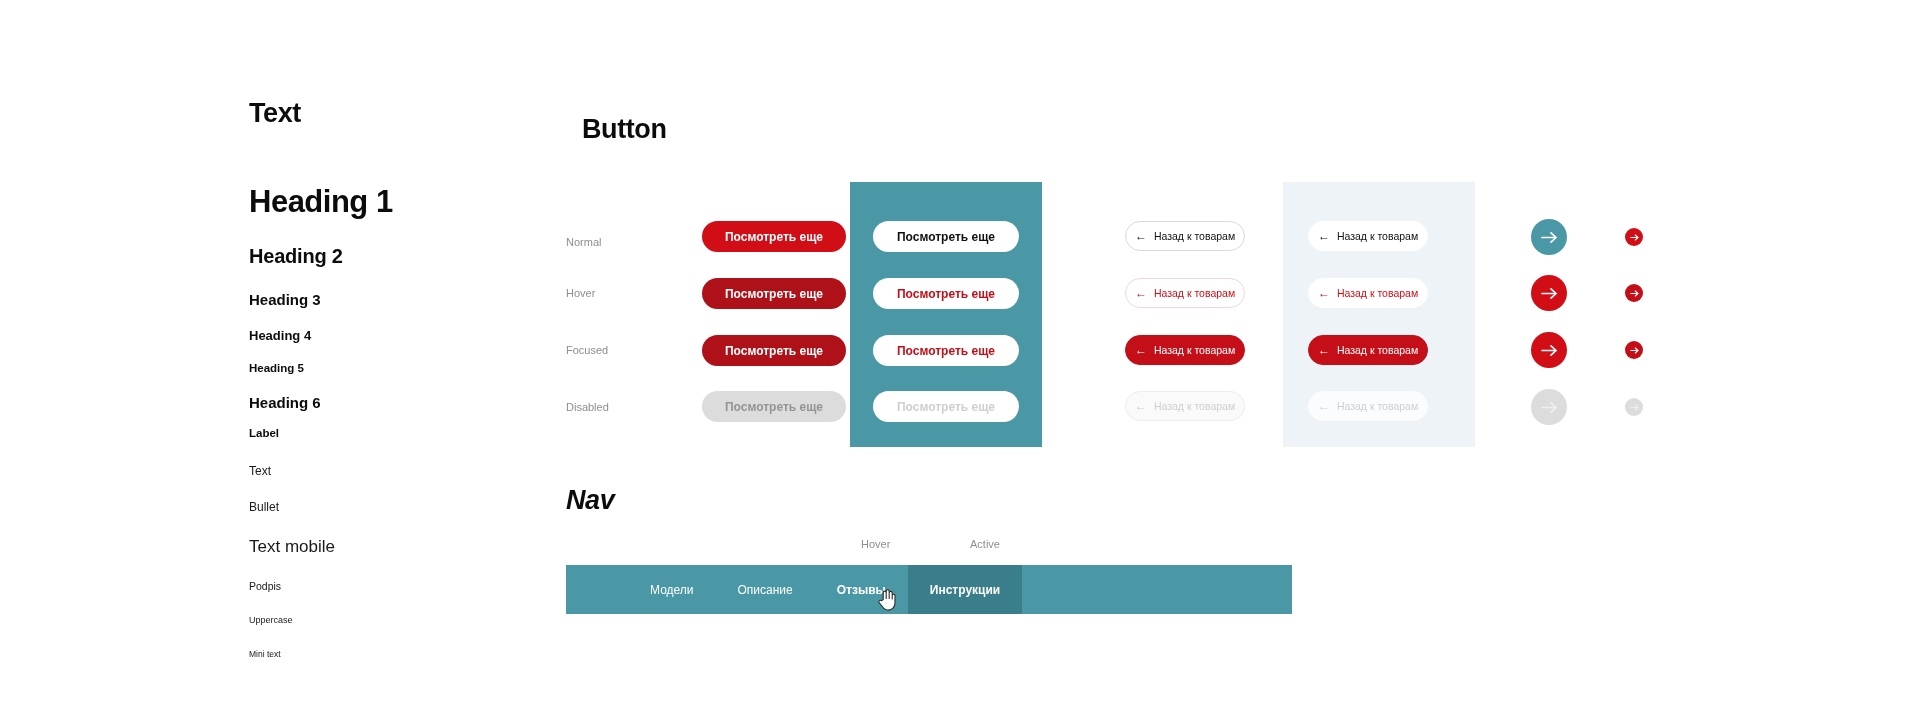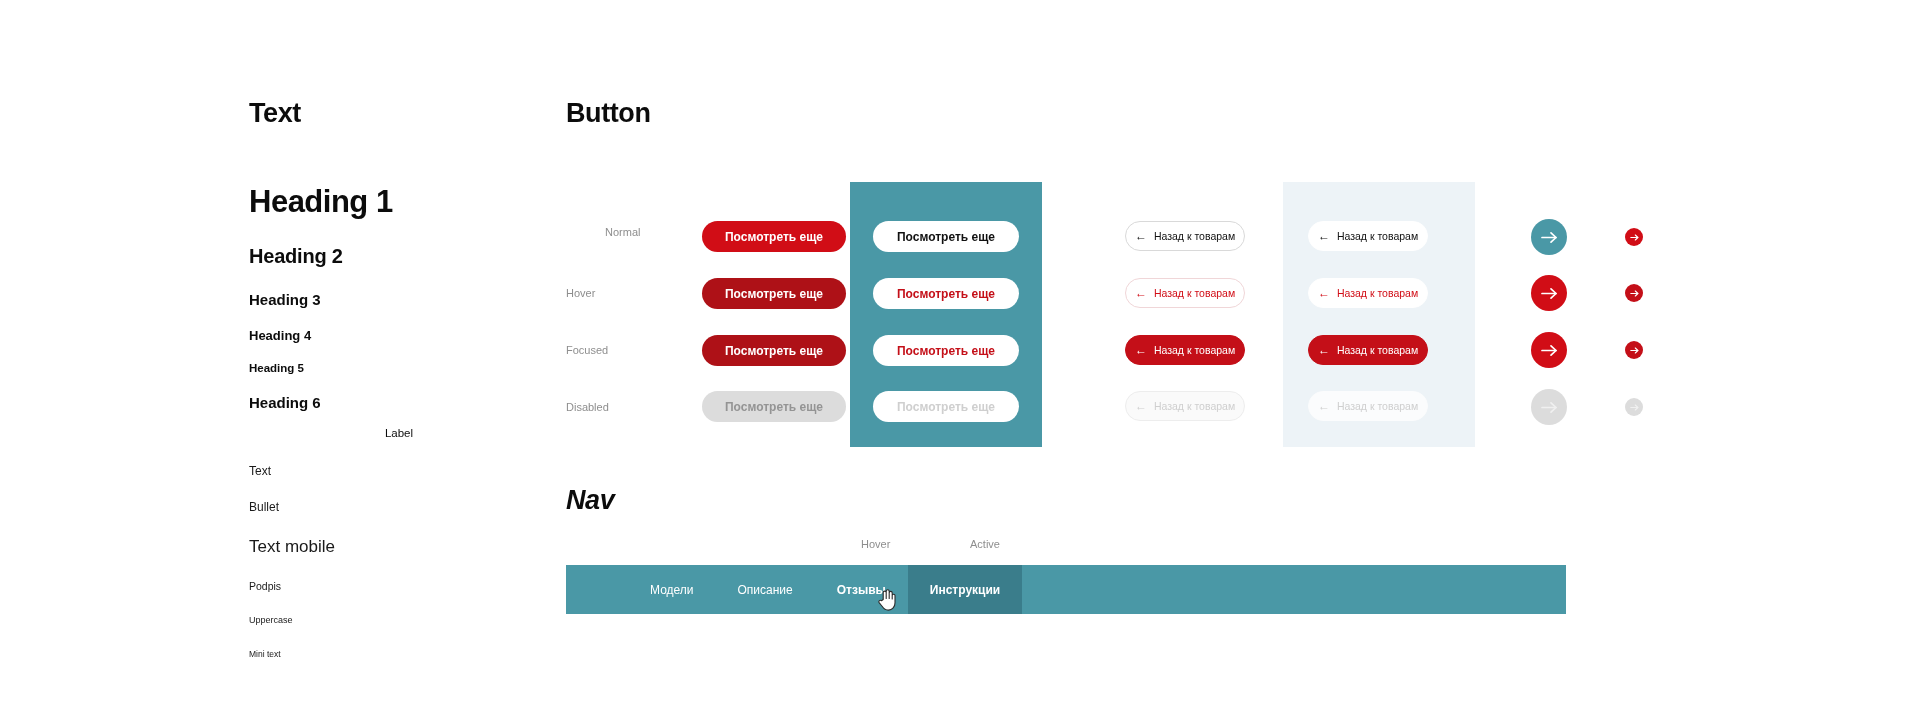--- a/index.html
+++ b/index.html
@@ -24,49 +24,49 @@
   .text-col { position: absolute; left: 249px; top: 98px; width: 300px; }
   .text-col .section-title { margin: 0 0 55px 0; }
   .type-list { display: block; }
   .type-item { color: #0c0c0c; white-space: nowrap; }
   .ti-h1 { font-size: 31px; font-weight: bold; letter-spacing:-0.5px; margin-bottom: 25px; }
   .ti-h2 { font-size: 20px; font-weight: bold; letter-spacing:-0.2px; margin-bottom: 23px; }
   .ti-h3 { font-size: 15px; font-weight: bold; margin-bottom: 20px; }
   .ti-h4 { font-size: 13px; font-weight: bold; margin-bottom: 19px; }
   .ti-h5 { font-size: 11.5px; font-weight: bold; margin-bottom: 20px; }
   .ti-h6 { font-size: 15px; font-weight: bold; margin-bottom: 16px; }
-  .ti-label { font-size: 11.5px; font-weight: normal; margin-bottom: 25px; text-align: center; }
+  .ti-label { font-size: 11.5px; font-weight: bold; margin-bottom: 25px; }
   .ti-text { font-size: 12px; font-weight: normal; color:#1a1a1a; margin-bottom: 22px; }
   .ti-bullet { font-size: 12px; font-weight: normal; color:#1a1a1a; margin-bottom: 23px; }
   .ti-textmobile { font-size: 17px; font-weight: normal; color:#1a1a1a; margin-bottom: 23px; }
   .ti-podpis { font-size: 10.5px; font-weight: normal; color:#1a1a1a; margin-bottom: 23px; }
   .ti-uppercase { font-size: 9px; font-weight: normal; color:#1a1a1a; margin-bottom: 24px; }
   .ti-mini { font-size: 8.5px; font-weight: normal; color:#1a1a1a; margin-bottom: 0; }
 
   
   .button-col { position: absolute; left: 566px; top: 98px; }
-  .button-col .section-title { margin: 0; }
+  .button-col .section-title { margin: 16px; }
 
   .btn-grid {
     position: absolute;
     left: 566px;
     top: 182px;
     width: 1120px;
     height: 265px;
   }
 
   
   .state-labels { position: absolute; left: 0; top: 0; width: 90px; }
   .state-label {
     position: absolute;
     font-size: 11px;
     color: #8e8e8e;
     white-space: nowrap;
   }
-  .state-label.r0 { top: 44px; margin-left: 39px; }
+  .state-label.r0 { top: 54px; }
   .state-label.r1 { top: 105px; }
   .state-label.r2 { top: 162px; }
   .state-label.r3 { top: 219px; }
 
   
   .panel {
     position: absolute;
     top: 0;
     width: 192px;
     height: 265px;
@@ -171,21 +171,21 @@
     color: #8e8e8e;
     white-space: nowrap;
   }
   .nav-state.hover-pos { left: 295px; }
   .nav-state.active-pos { left: 404px; }
 
   .navbar {
     position: absolute;
     left: 566px;
     top: 565px;
-    width: 1000px;
+    width: 726px;
     height: 49px;
     background: #4a98a6;
     display: flex;
     align-items: stretch;
   }
   .nav-pad { width: 62px; flex: 0 0 62px; }
   .nav-item {
     display: flex;
     align-items: center;
     justify-content: center;

